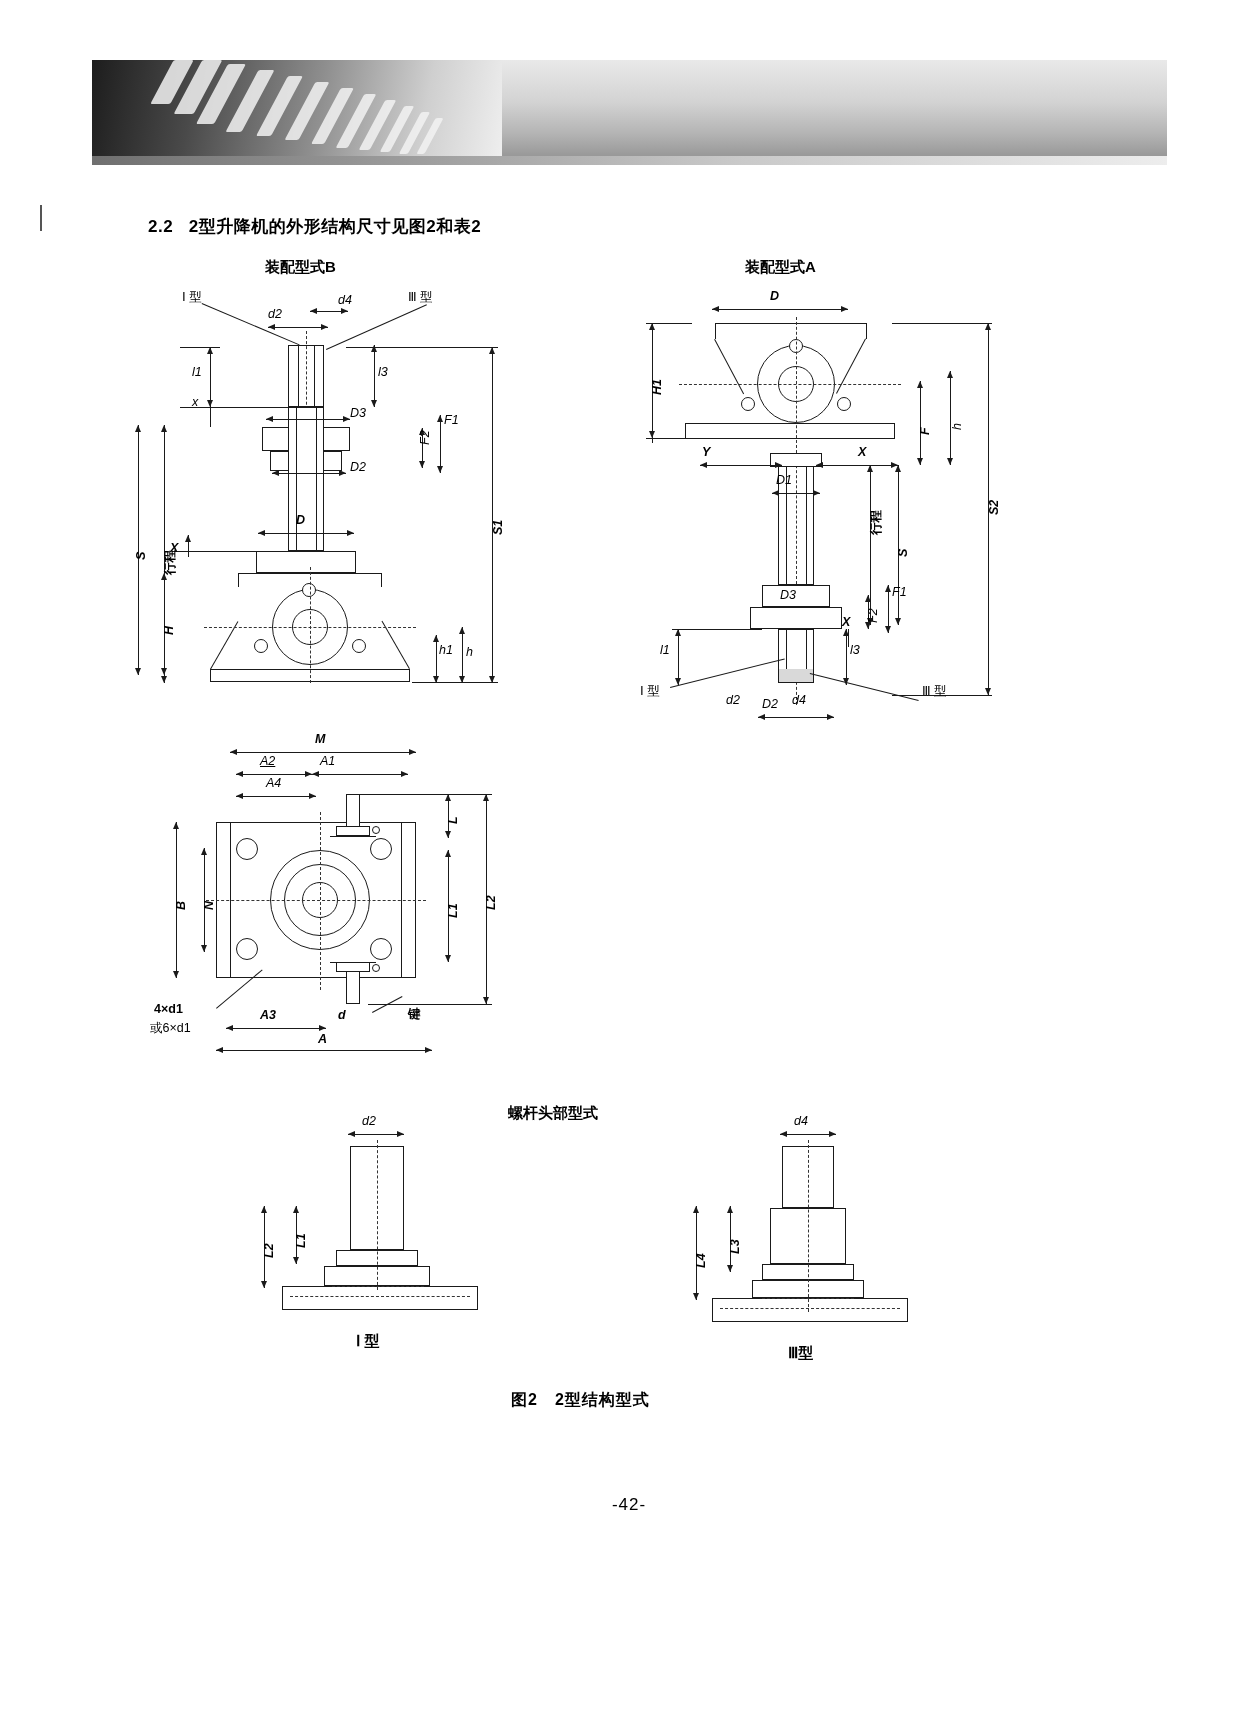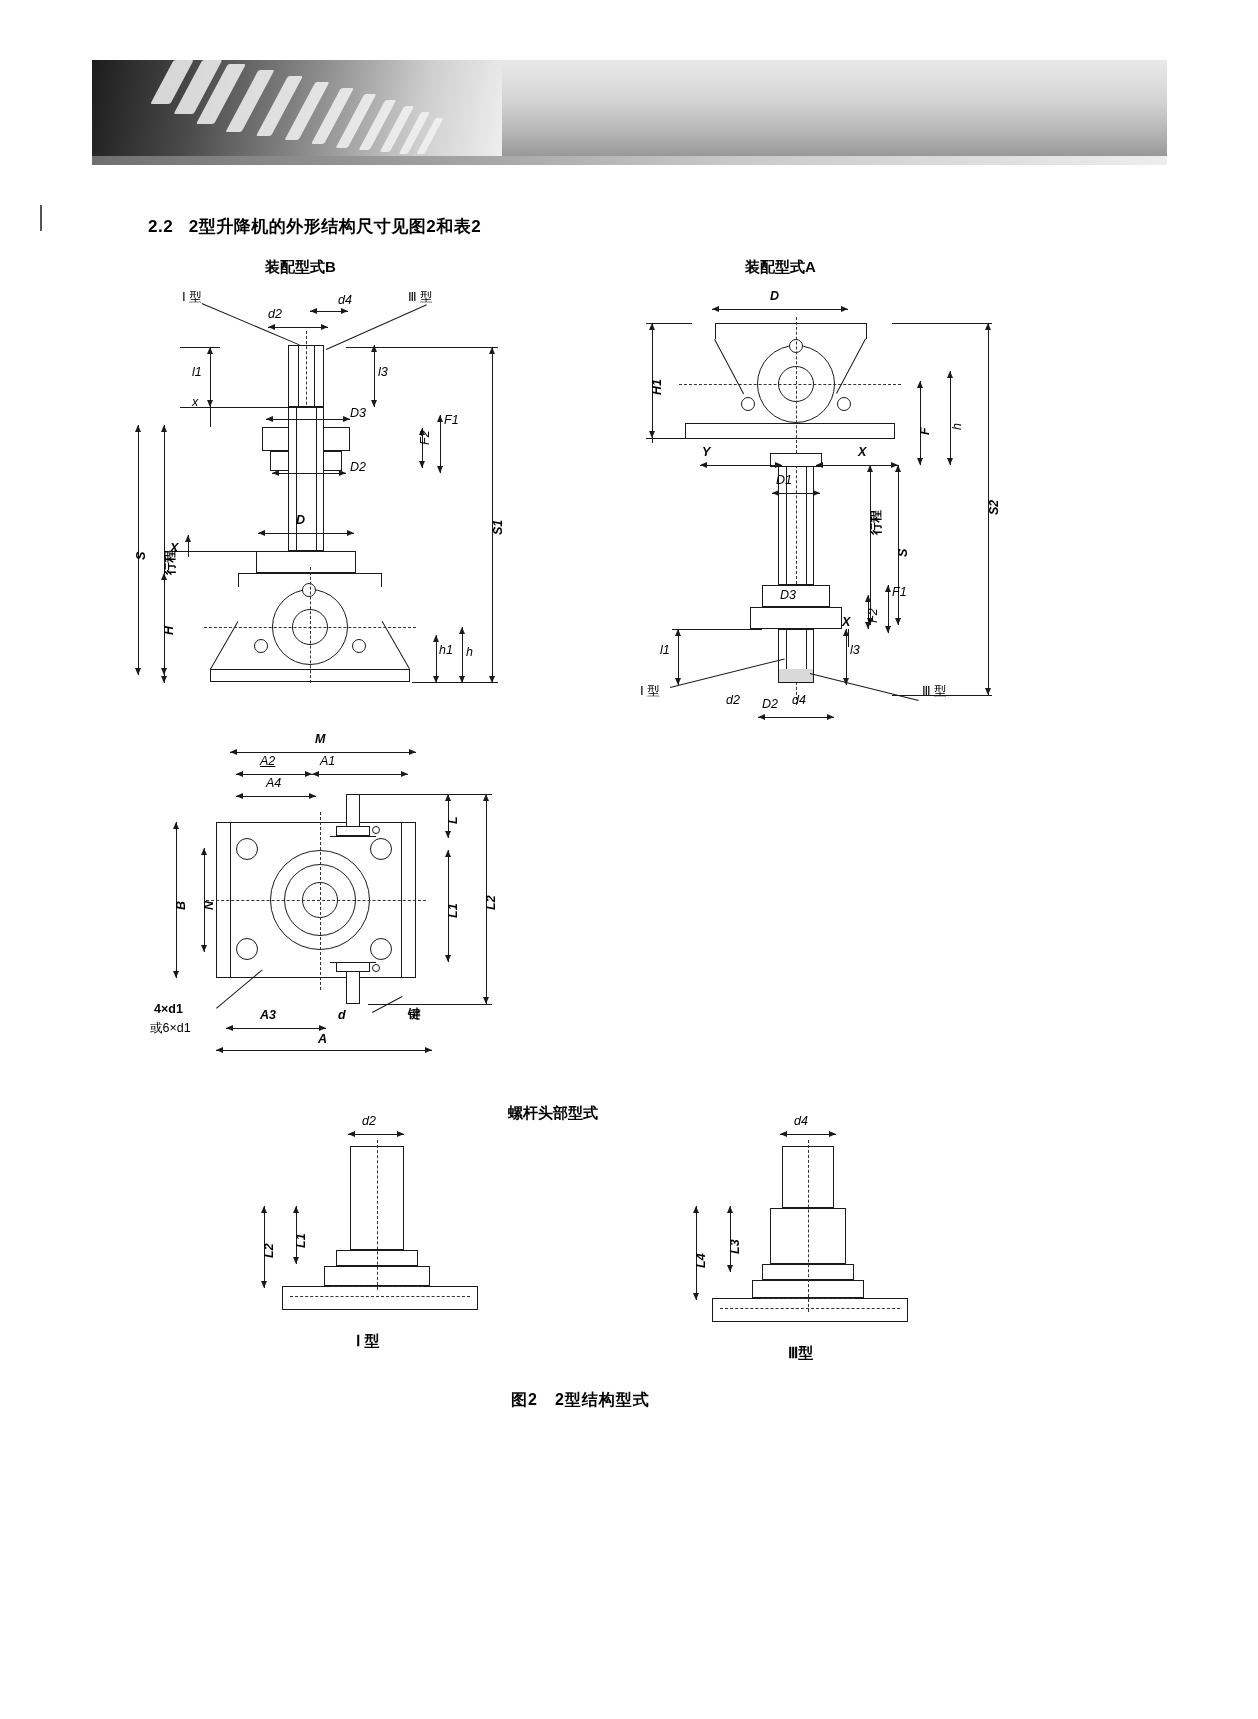--- a/index.html
+++ b/index.html
@@ -467,14 +467,15 @@
     <div class="lbl i b v" style="left:4px;top:148px;transform:rotate(-90deg);">L4</div>
     <div class="ln vl" style="left:40px;top:86px;height:66px;"></div>
     <div class="arrowU" style="left:37px;top:86px;"></div>
     <div class="arrowD" style="left:37px;top:145px;"></div>
     <div class="lbl i b v" style="left:38px;top:134px;transform:rotate(-90deg);">L3</div>
 
     <div class="lbl b" style="left:98px;top:224px;font-size:15px;">Ⅲ型</div>
   </div>
 
   <div class="fig-caption">图2　2型结构型式</div>
+  <div class="pagenum">-42-</div>
 
 </div>
 
 </body></html>

